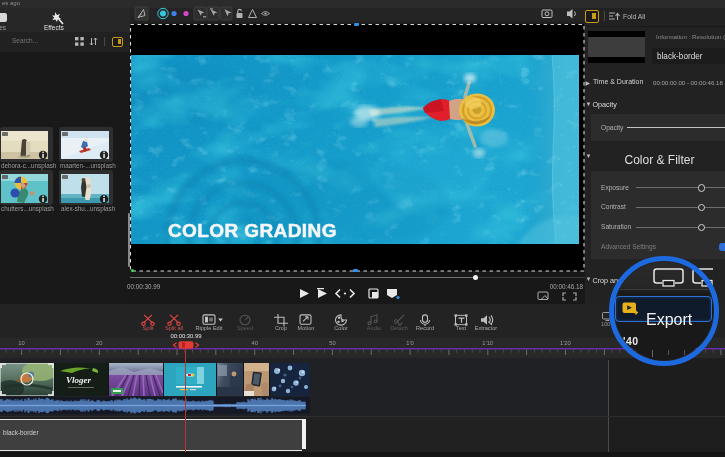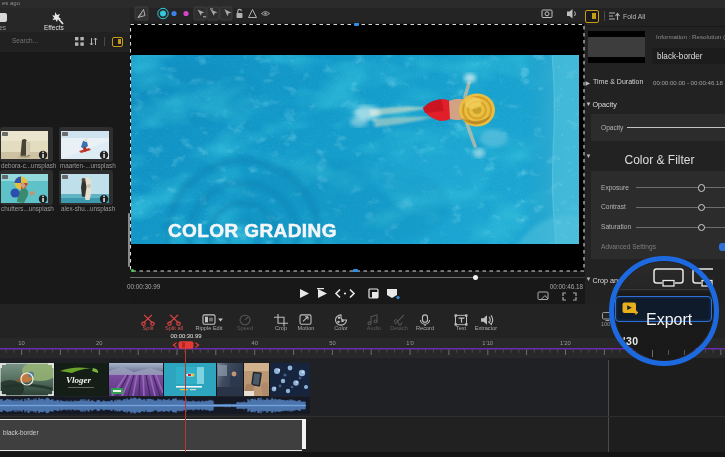--- a/index.html
+++ b/index.html
@@ -640,19 +640,19 @@
   </svg>
 
   <div class="abs" style="left:614.5px;top:296px;width:95px;height:23.5px;background:#0f1b2b;border:1.4px solid #2e6fd6;border-radius:4px;box-shadow:0 0 3px rgba(40,110,220,0.45) inset;"></div>
   <svg class="abs" style="left:622px;top:301.5px;" width="18" height="14" viewBox="0 0 18 14">
     <rect x="0.5" y="0.5" width="13.5" height="10.5" rx="2" fill="#e8b018"></rect>
     <path d="M5.2 3.3 L9.8 5.7 L5.2 8.1 Z" fill="#12233a"></path>
     <path d="M14 8.5 v4 M12 10.5 h4" stroke="#e8b018" stroke-width="1.5"></path>
   </svg>
   <div class="tx" style="left:646px;top:302.5px;font-size:16px;color:#f2f2f2;margin-top:8px;">Export</div>
 
-  <div class="tx" style="left:623px;top:334.5px;font-size:10.5px;font-weight:bold;color:#e8e8e8;letter-spacing:0.5px;">'30</div>
+  <div class="tx" style="left:623px;top:334.5px;font-size:10.5px;font-weight:bold;color:#e8e8e8;letter-spacing:0.5px;">'40</div>
   <div class="abs" style="left:652px;top:350px;width:1.4px;height:7px;background:#6a6a6a;"></div>
   <div class="abs" style="left:668px;top:350px;width:1.4px;height:5px;background:#555;"></div>
   <div class="abs" style="left:684px;top:350px;width:1.4px;height:5px;background:#555;"></div>
 
   <div class="abs" style="left:609px;top:256px;width:110px;height:110px;border-radius:50%;border:5.6px solid #1d6ae0;box-sizing:border-box;"></div>
 </div>
 
 </body></html>

